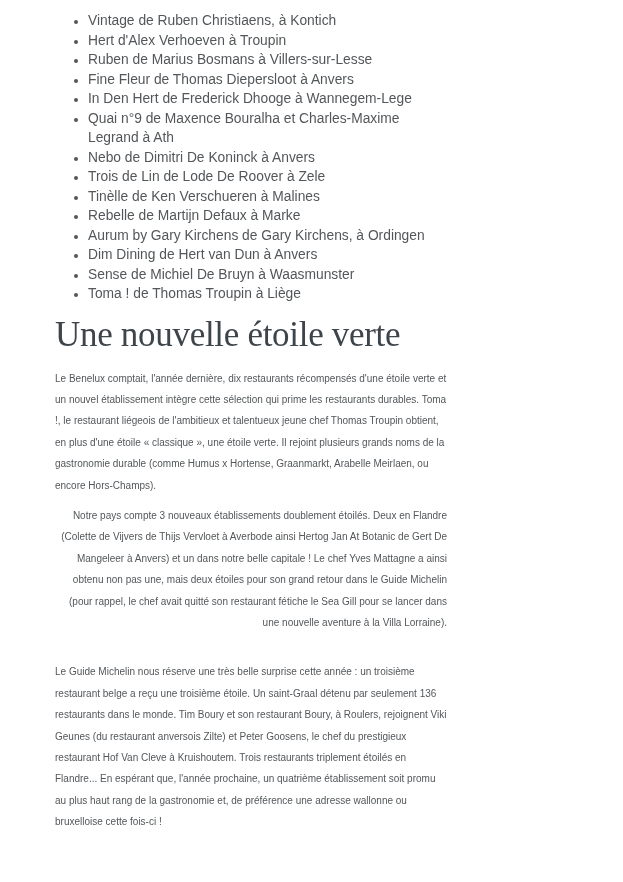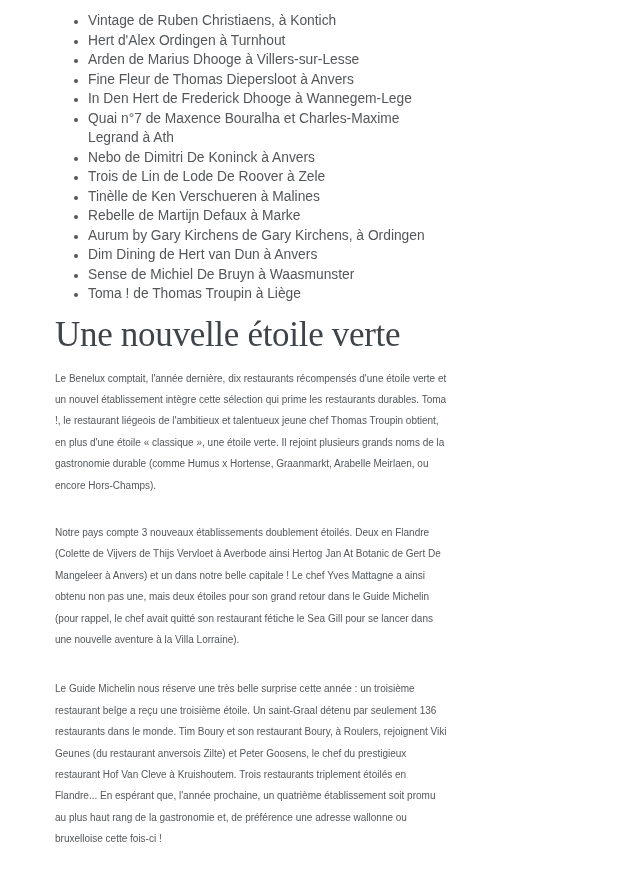--- a/index.html
+++ b/index.html
@@ -48,36 +48,36 @@
   }
   p{
     font-size:10px;
     line-height:21.4px;
     color:var(--body-text-color);
     margin:0;
   }
   section.s1 h2{ margin-top:14px; }
   section.s1 p { margin-top:17px; }
   section.s2 h2{ margin-top:6px; }
-  section.s2 p { margin-top:26px; }
+  section.s2 p { margin-top:9px;text-align:right; }
   section.s3 h2{ margin-top:4px; }
   section.s3 p { margin-top:28px; }
 </style>
 </head>
 <body>
 
 <div class="content">
 
   <ul class="restaurant-list">
     <li>Vintage de Ruben Christiaens, à Kontich</li>
-    <li>Hert d'Alex Ordingen à Turnhout</li>
-    <li>Arden de Marius Dhooge à Villers-sur-Lesse</li>
+    <li>Hert d'Alex Verhoeven à Troupin</li>
+    <li>Ruben de Marius Bosmans à Villers-sur-Lesse</li>
     <li>Fine Fleur de Thomas Diepersloot à Anvers</li>
     <li>In Den Hert de Frederick Dhooge à Wannegem-Lege</li>
-    <li>Quai n°7 de Maxence Bouralha et Charles-Maxime Legrand à Ath</li>
+    <li>Quai n°9 de Maxence Bouralha et Charles-Maxime Legrand à Ath</li>
     <li>Nebo de Dimitri De Koninck à Anvers</li>
     <li>Trois de Lin de Lode De Roover à Zele</li>
     <li>Tinèlle de Ken Verschueren à Malines</li>
     <li>Rebelle de Martijn Defaux à Marke</li>
     <li>Aurum by Gary Kirchens de Gary Kirchens, à Ordingen</li>
     <li>Dim Dining de Hert van Dun à Anvers</li>
     <li>Sense de Michiel De Bruyn à Waasmunster</li>
     <li>Toma ! de Thomas Troupin à Liège</li>
   </ul>
 

